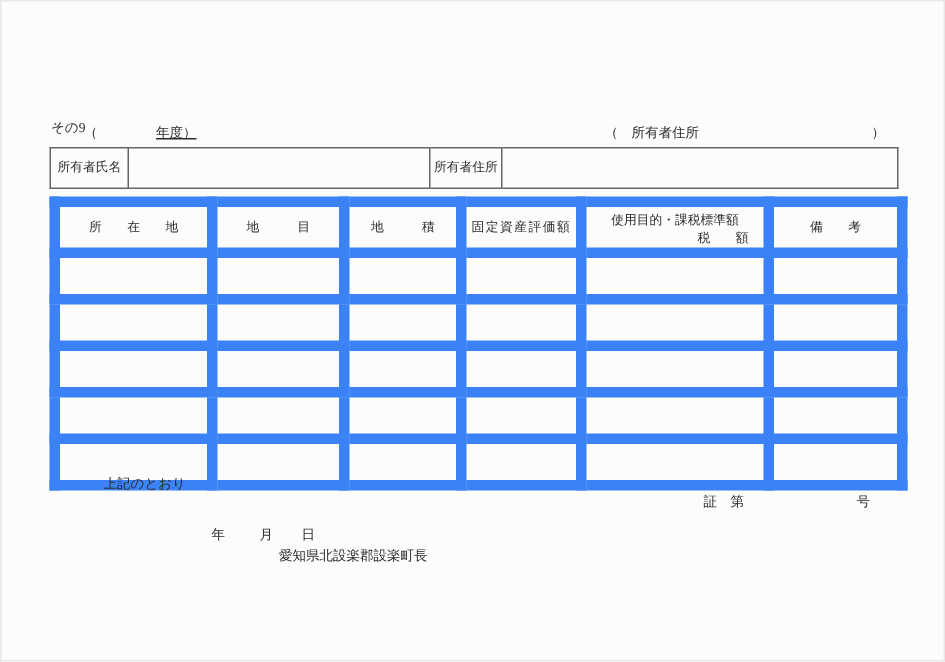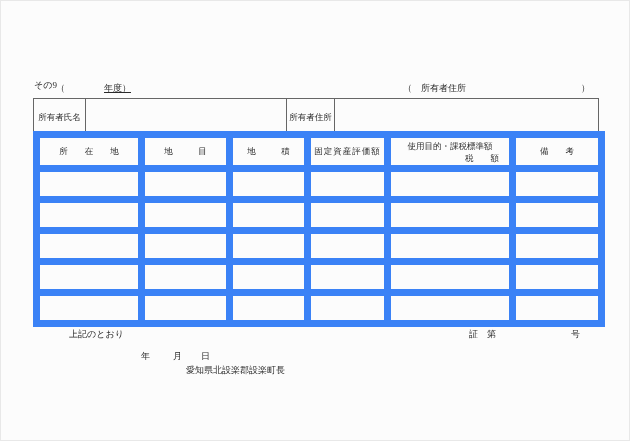--- a/index.html
+++ b/index.html
@@ -37,21 +37,21 @@
   
   .year-open   { left: 55px;  top: 82px; }
   .year-label  { left: 103px; top: 82px; text-decoration: underline; }
   .purpose-label { left: 402px; top: 82px; }
   .purpose-close { left: 580px; top: 82px; }
 
   
   .owner-table {
     position: absolute;
     left: 32px; top: 97px;
-    width: 565px; height: 40px;
+    width: 565px; height: 28px;
     border-collapse: collapse;
     table-layout: fixed;
   }
   .owner-table td {
     border: 1px solid #666;
     font-size: 8.5px;
     text-align: center;
     vertical-align: middle;
     padding: 0;
   }
@@ -70,21 +70,21 @@
     vertical-align: middle;
     text-align: center;
     padding: 0;
   }
   .main-table th { height: 34px; font-size: 8.5px; }
   .main-table td { height: 31px; }
   .hdr-taxbase { font-size: 8px; line-height: 12px; }
   .hdr-taxbase .line2 { display: block; text-align: right; padding-right: 10px; }
 
   
-  .certify-prefix { left: 68px;  top: 328px; }
+  .certify-prefix { left: 68px;  top: 316px; }
   .certify-text   { left: 148px; top: 328px; }
   .cert-no-label  { left: 468px; top: 328px; }
   .cert-no-suffix { left: 570px; top: 328px; }
   .date-year  { left: 140px; top: 350px; }
   .date-month { left: 172px; top: 350px; }
   .date-day   { left: 200px; top: 350px; }
   .issuer     { left: 185px; top: 364px; }
 </style>
 </head>
 <body>

